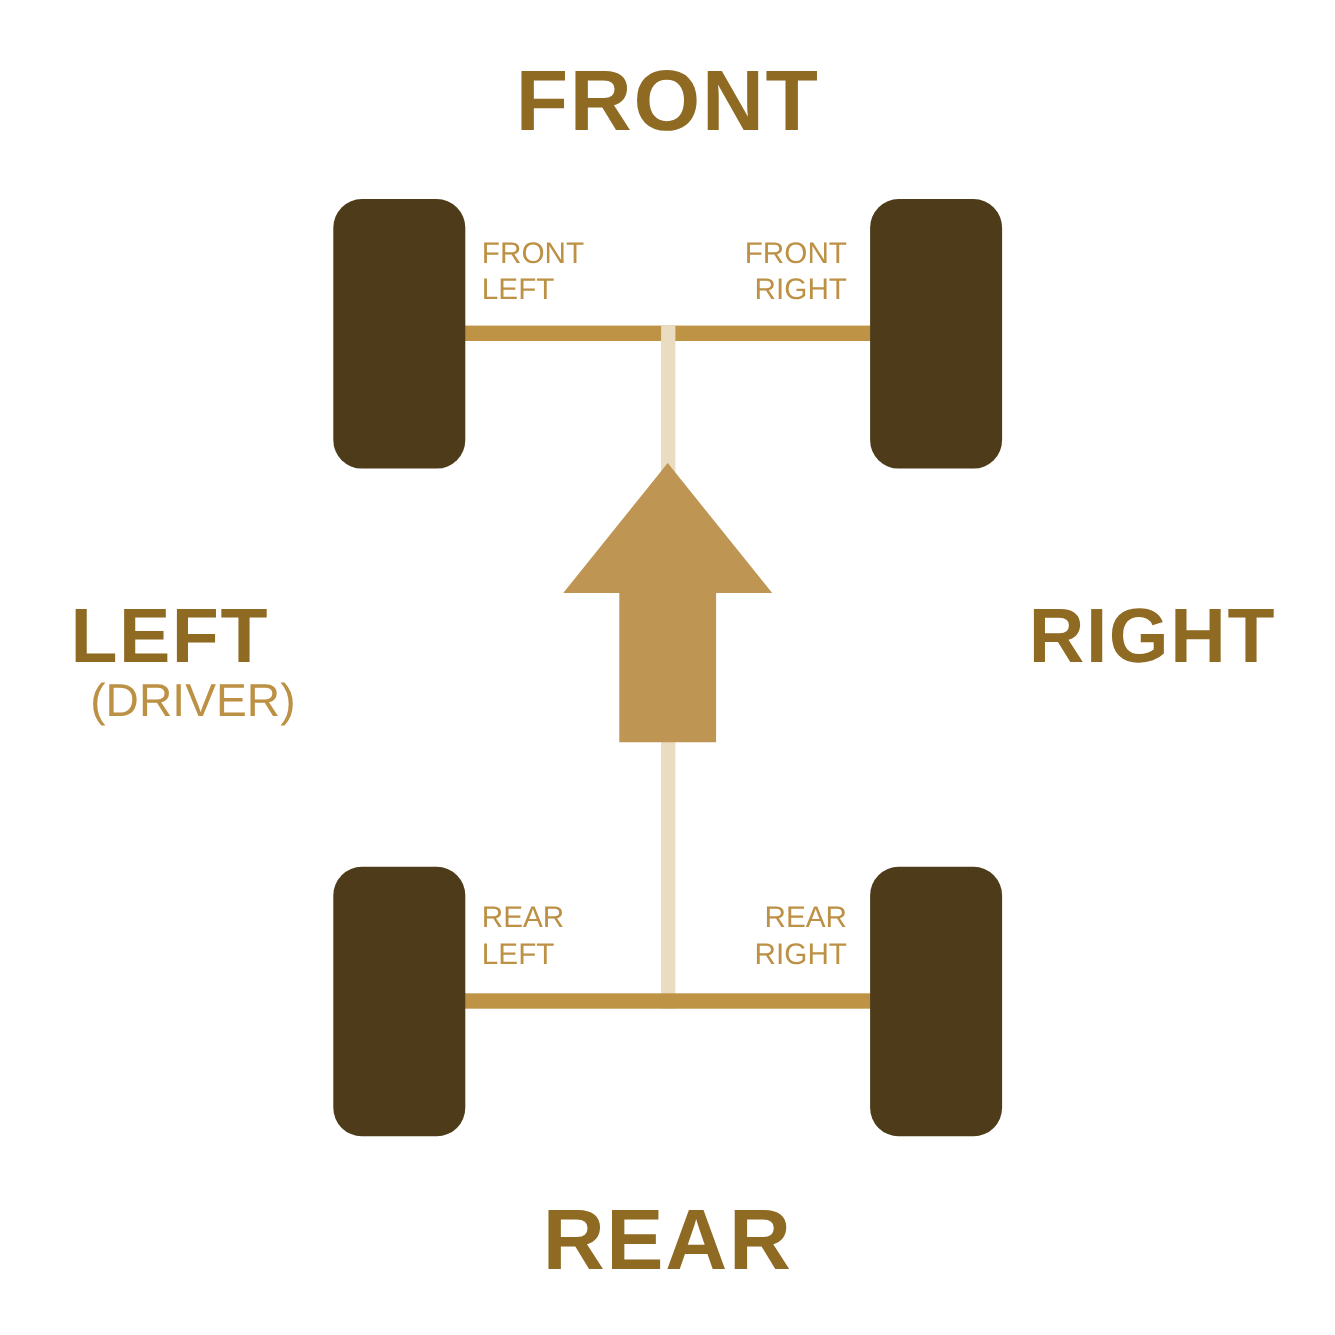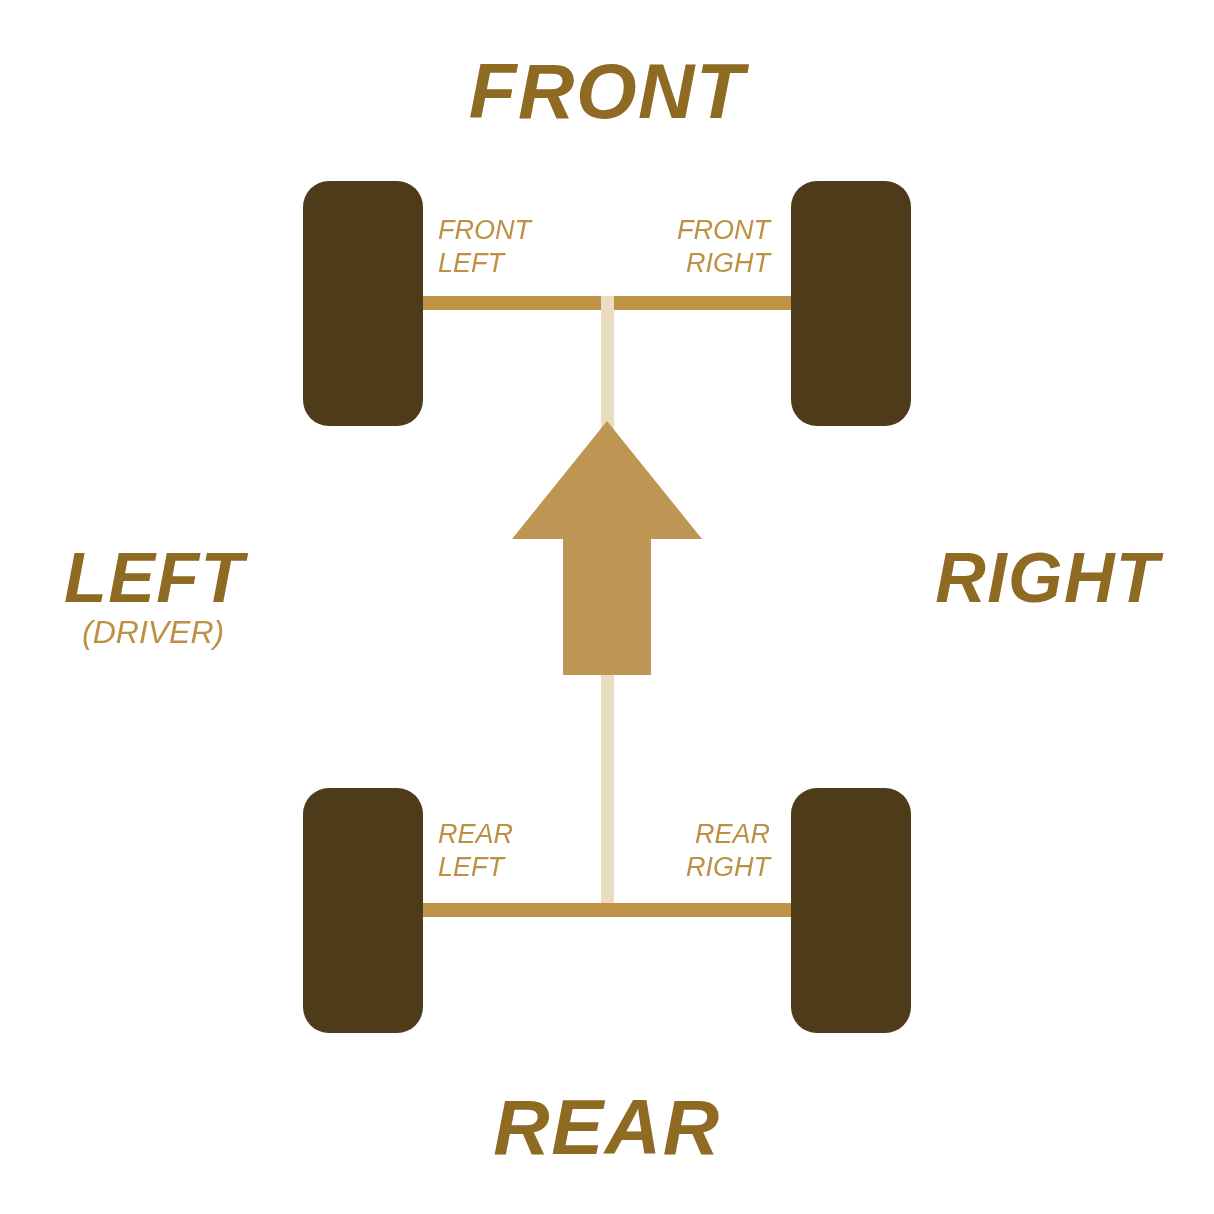--- a/index.html
+++ b/index.html
@@ -9,21 +9,20 @@
   }
   body {
     font-family: "Liberation Sans", sans-serif;
   }
   #stage {
     position: relative;
     width: 1214px;
     height: 1214px;
     background: #ffffff;
     overflow: hidden;
-    font-style: italic;
   }
 
   
   .heading {
     position: absolute;
     font-weight: bold;
     color: #8f6a22;
     letter-spacing: 0.02em;
     white-space: nowrap;
     line-height: 1;
@@ -47,21 +46,21 @@
     left: 0; right: 0;
     top: 1088px;
     text-align: center;
   }
   #left-heading {
     font-size: 70px;
     left: 64px;
     top: 543px;
   }
   #left-subheading {
-    font-size: 32px;
+    font-size: 42px;
     left: 82px;
     top: 616px;
   }
   #right-heading {
     font-size: 70px;
     right: 54px;
     top: 543px;
     text-align: right;
   }
   #right-subheading {

